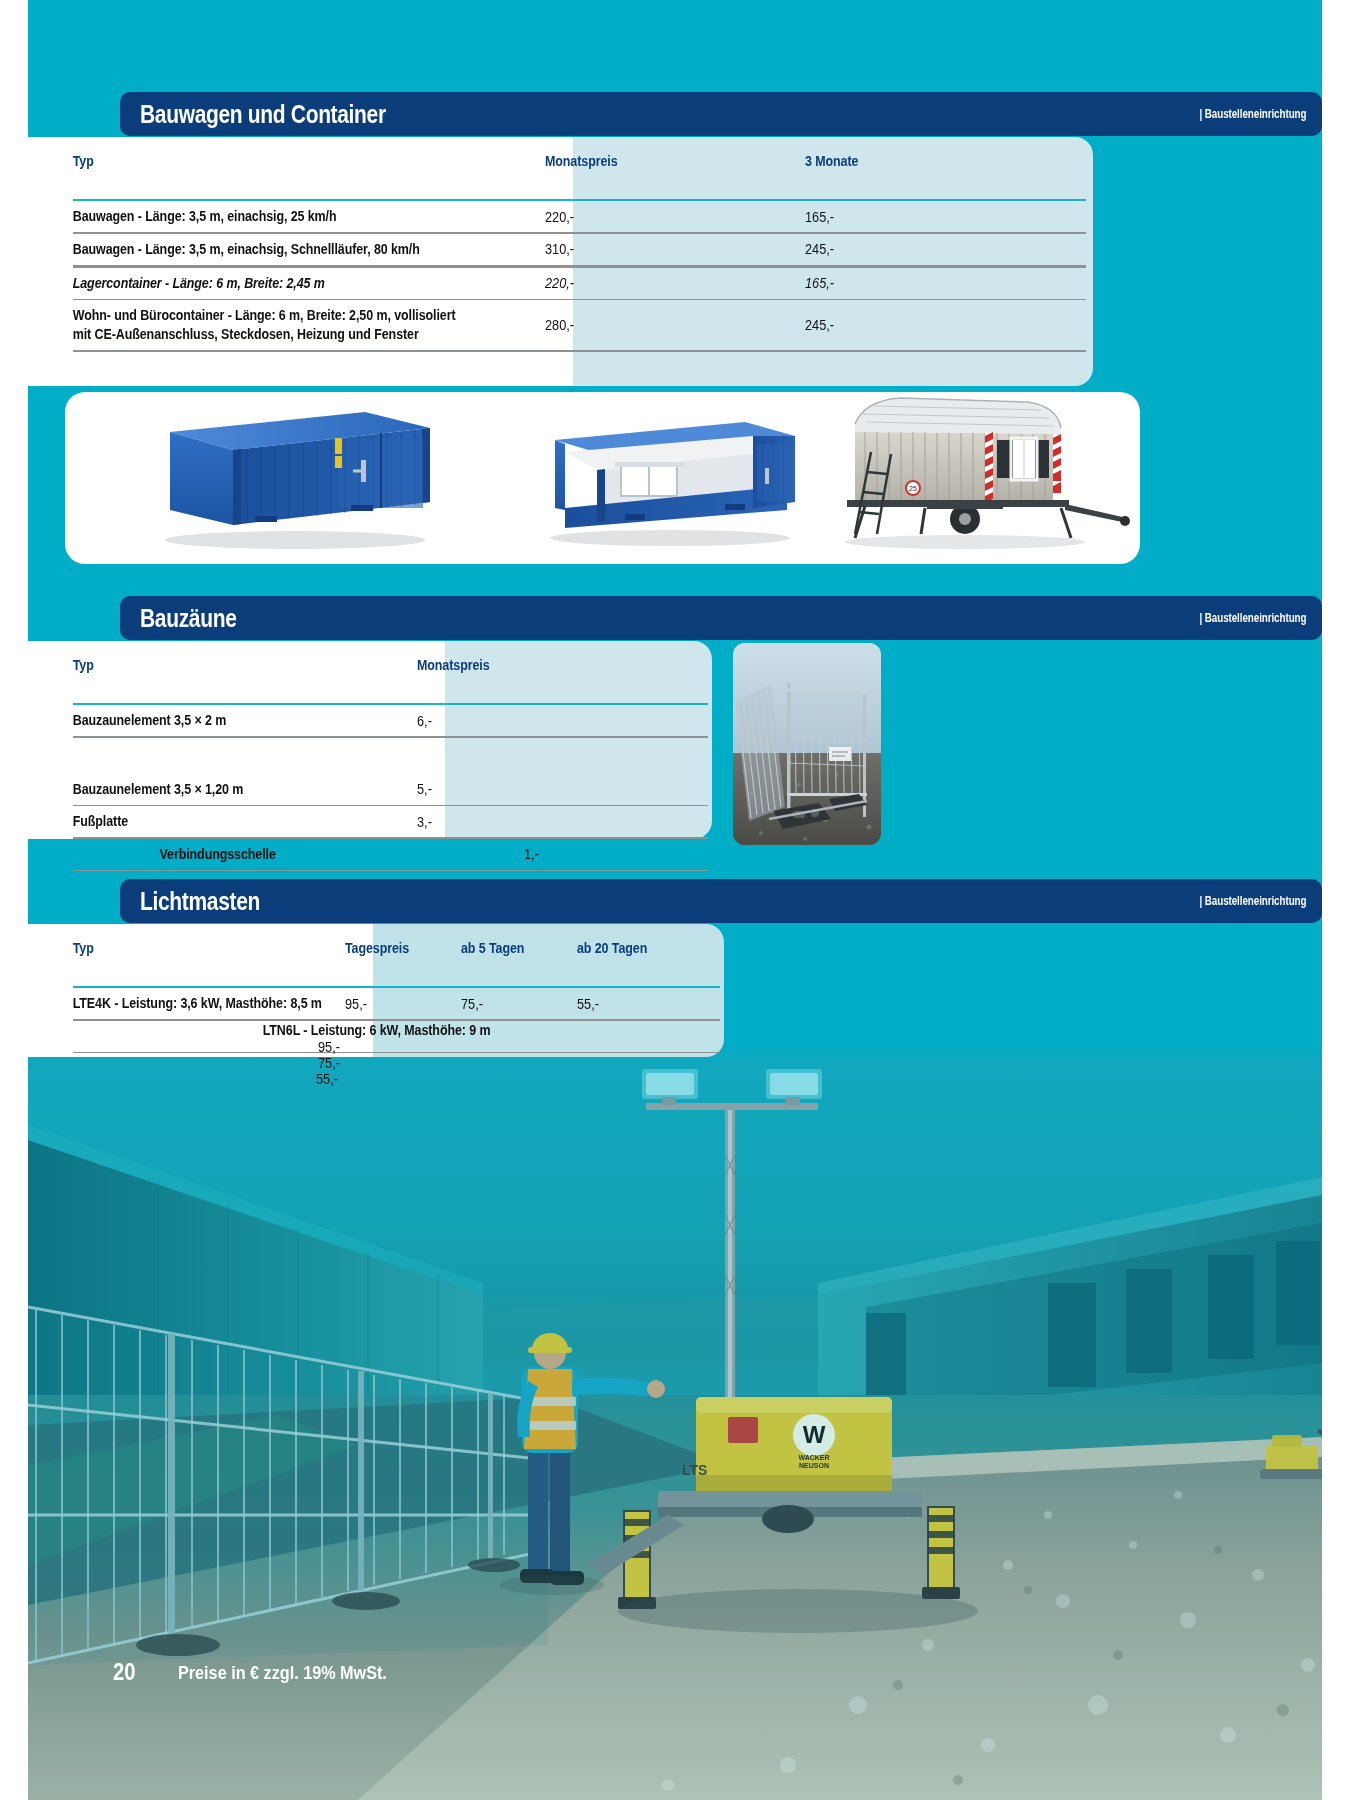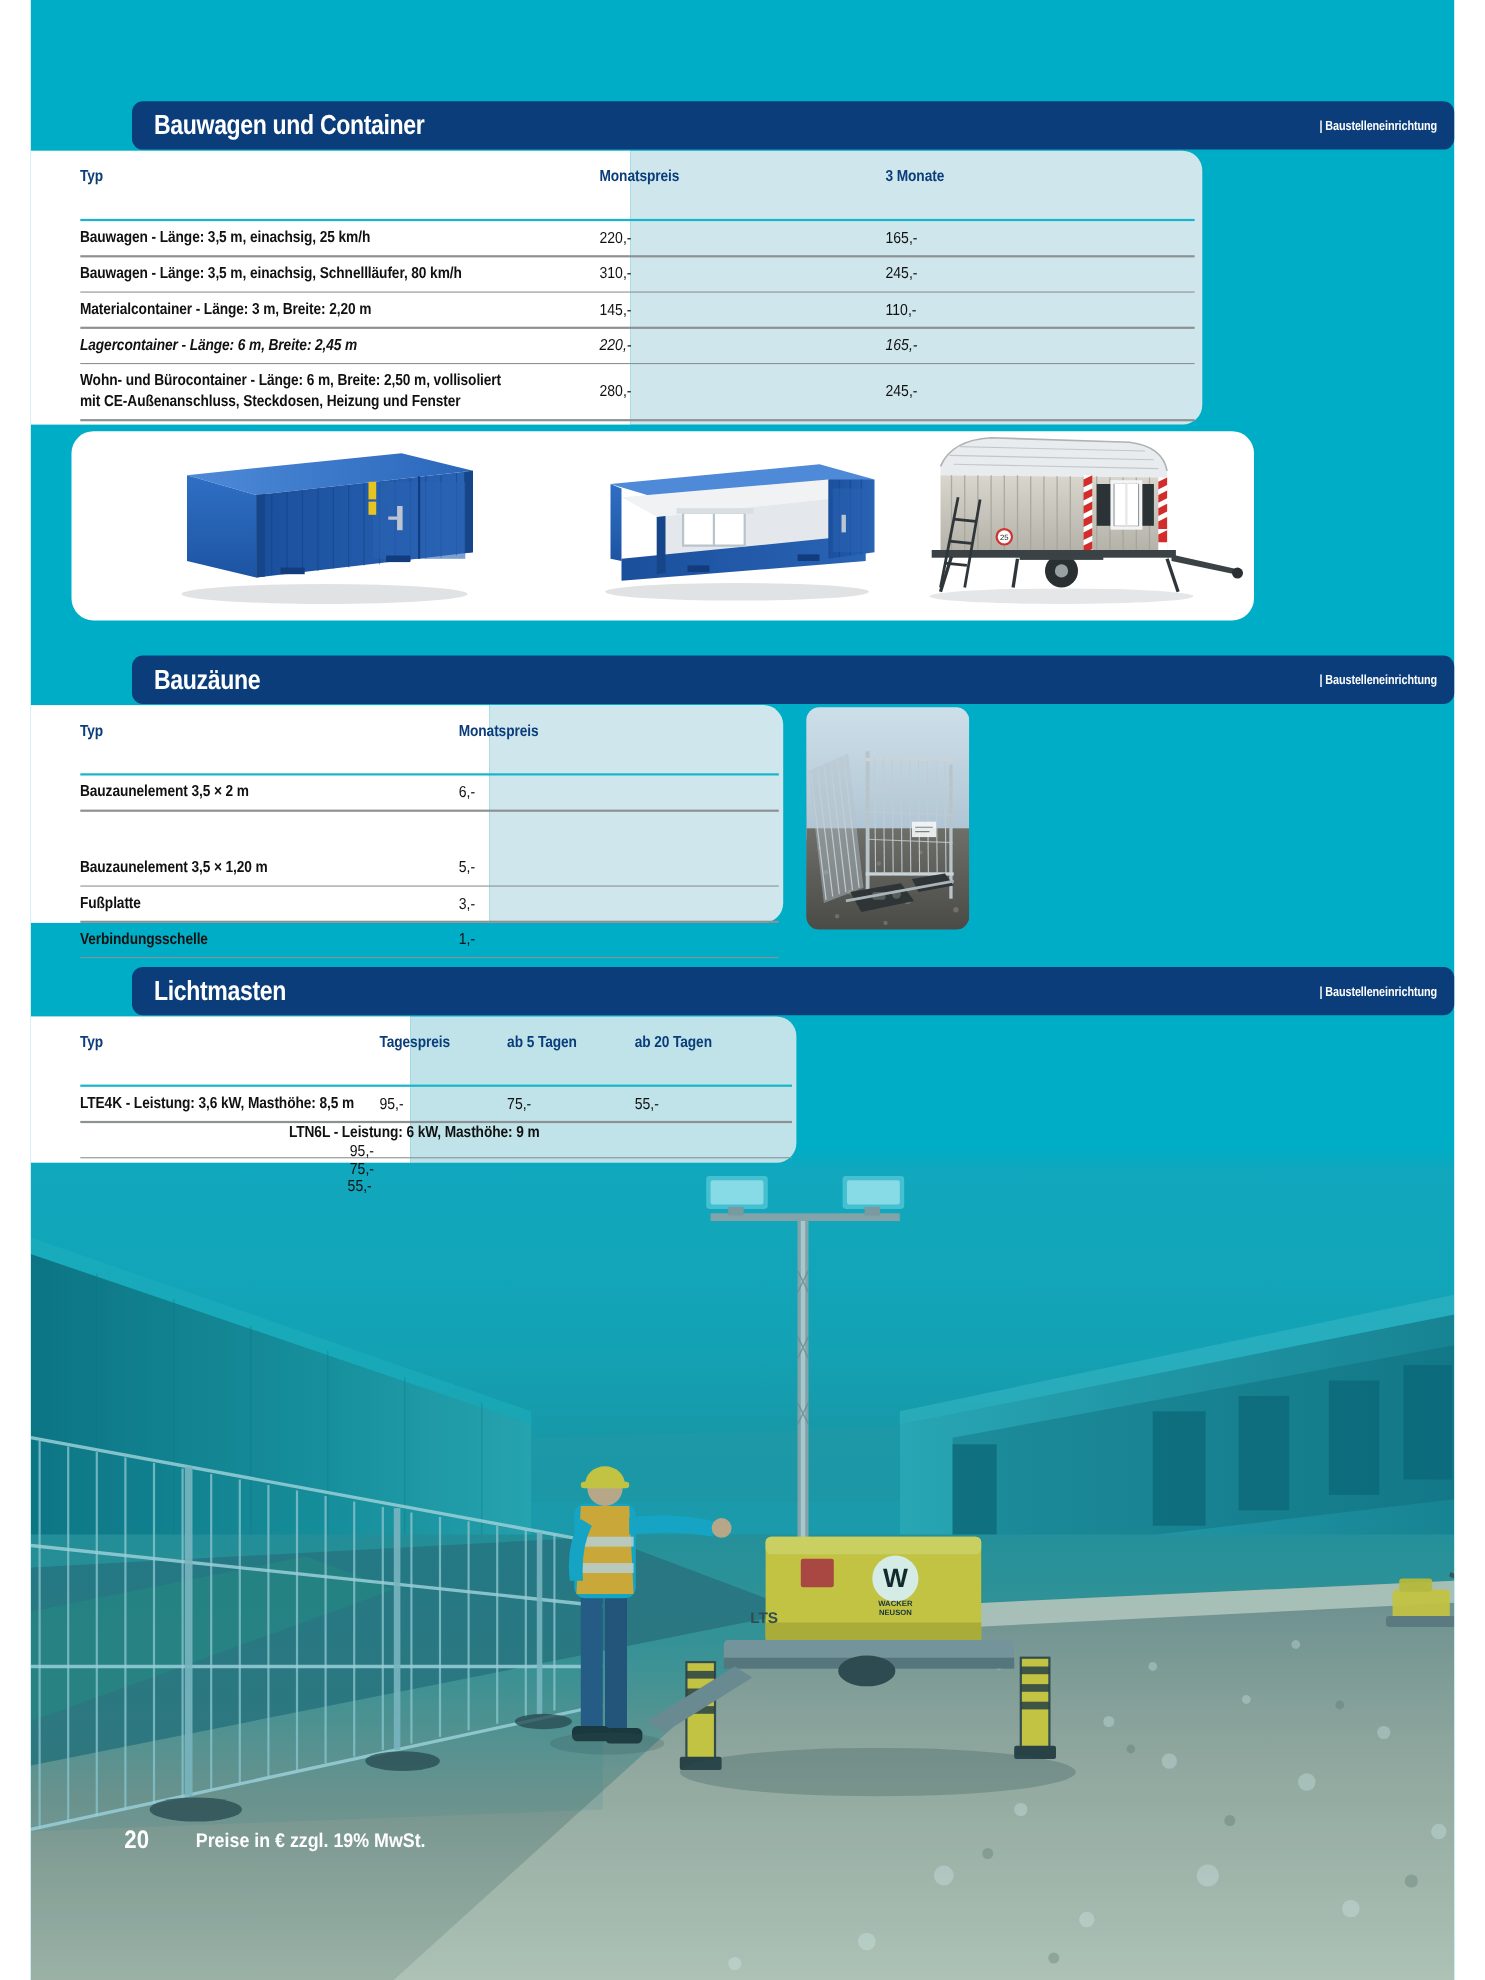--- a/index.html
+++ b/index.html
@@ -419,25 +419,20 @@
       </div>
       <div class="rule-gray" style="margin-left:45px; width:1013px;"></div>
 
       <div class="trow" style="height:31px;">
         <div class="td-typ" style="width:517px; padding-left:52px;">Bauwagen - Länge: 3,5 m, einachsig, Schnellläufer, 80 km/h</div>
         <div class="td-price" style="width:260px;">310,-</div>
         <div class="td-price" style="width:260px;">245,-</div>
       </div>
       <div class="rule-gray" style="margin-left:45px; width:1013px;"></div>
 
-      <div class="trow" style="height:31px;">
-        <div class="td-typ" style="width:517px; padding-left:52px;">Materialcontainer - Länge: 3 m, Breite: 2,20 m</div>
-        <div class="td-price" style="width:260px;">145,-</div>
-        <div class="td-price" style="width:260px;">110,-</div>
-      </div>
       <div class="rule-gray" style="margin-left:45px; width:1013px;"></div>
 
       <div class="trow" style="height:31px;font-style:italic;">
         <div class="td-typ" style="width:517px; padding-left:52px;">Lagercontainer - Länge: 6 m, Breite: 2,45 m</div>
         <div class="td-price" style="width:260px;">220,-</div>
         <div class="td-price" style="width:260px;">165,-</div>
       </div>
       <div class="rule-gray" style="margin-left:45px; width:1013px;"></div>
 
       <div class="trow" style="height:50px;">
@@ -660,21 +655,21 @@
         <div class="td-price" style="width:260px;">5,-</div>
       </div>
       <div class="rule-gray" style="margin-left:45px; width:635px;"></div>
 
       <div class="trow" style="height:31px;">
         <div class="td-typ" style="width:389px; padding-left:52px;">Fußplatte</div>
         <div class="td-price" style="width:260px;">3,-</div>
       </div>
       <div class="rule-gray" style="margin-left:45px; width:635px;"></div>
 
-      <div class="trow" style="height:31px;">
+      <div class="trow" style="height:31px;text-align:center;">
         <div class="td-typ" style="width:389px; padding-left:52px;">Verbindungsschelle</div>
         <div class="td-price" style="width:260px;">1,-</div>
       </div>
       <div class="rule-gray" style="margin-left:45px; width:635px;"></div>
     </div>
   </div>
 
   <div class="fencetile" style="left:733px; top:643px; width:148px; height:202px;">
     <svg width="148" height="202" viewBox="0 0 148 202" preserveAspectRatio="none">
       <defs>

